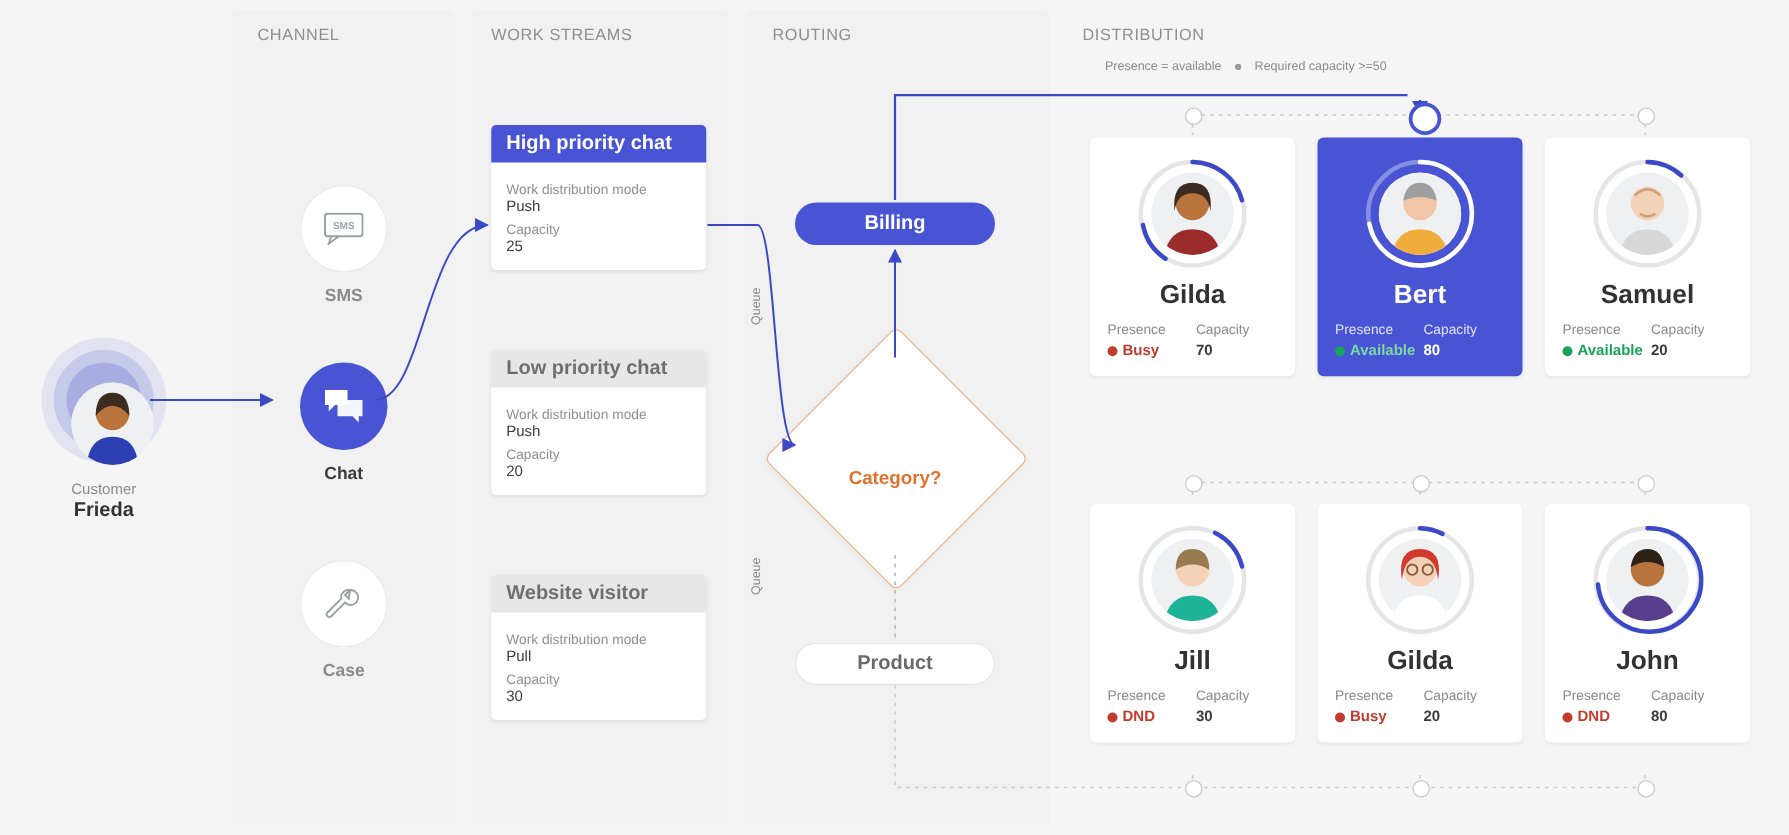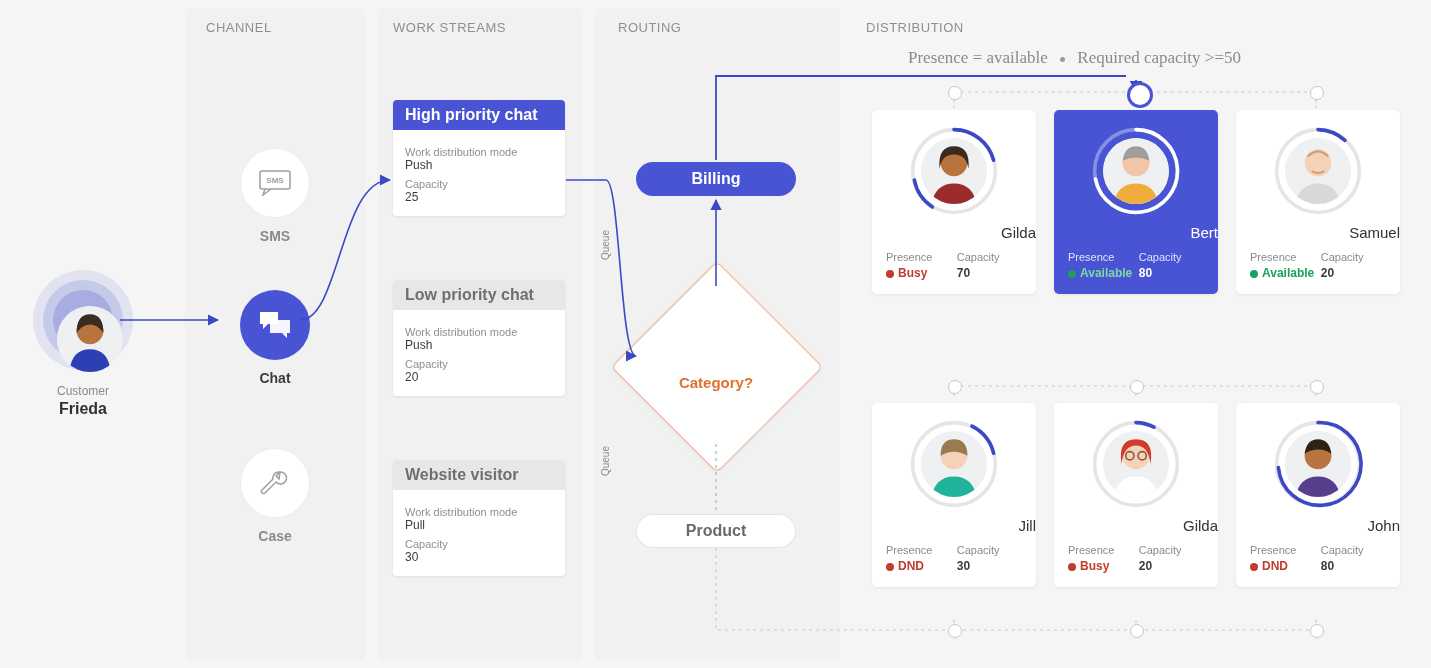--- a/index.html
+++ b/index.html
@@ -17,21 +17,21 @@
   }
   html,body{margin:0;padding:0;background:var(--bg);font-family:"Segoe UI",Arial,Helvetica,sans-serif;color:var(--text);}
   .stage{position:relative;width:1431px;height:668px;overflow:hidden;}
 
   
   .sec-title{position:absolute;top:20px;font-size:13px;font-weight:400;color:#8f8f8f;letter-spacing:.5px;}
   .t-channel{left:206px;}
   .t-work{left:393px;}
   .t-routing{left:618px;}
   .t-dist{left:866px;}
-  .dist-sub{position:absolute;left:908px;top:48px;font-size:17px;color:#8a8a8a;font-family:Liberation Serif, serif;}
+  .dist-sub{position:absolute;left:884px;top:48px;font-size:10px;color:#8a8a8a;}
   .dist-sub .dot{display:inline-block;width:5px;height:5px;background:#9a9a9a;border-radius:50%;vertical-align:middle;margin:0 8px;}
 
   
   .panel{position:absolute;top:8px;bottom:8px;background:var(--panel);border-radius:6px;}
   .panel.channel{left:185px;width:180px;}
   .panel.work{left:377px;width:206px;}
   .panel.routing{left:595px;width:245px;}
 
   
   .customer{position:absolute;left:18px;top:270px;width:130px;text-align:center;}
@@ -84,21 +84,21 @@
   .dn-d{left:948px;top:380px;}
   .dn-e{left:1130px;top:380px;}
   .dn-f{left:1310px;top:380px;}
   .dn-g{left:948px;top:624px;}
   .dn-h{left:1130px;top:624px;}
   .dn-i{left:1310px;top:624px;}
 
   .agent{position:absolute;width:164px;background:#fff;border-radius:5px;box-shadow:0 1px 3px rgba(0,0,0,.07);text-align:center;}
   .agent .avatar-wrap{position:relative;width:90px;height:90px;margin:16px auto 8px;}
   .agent .ring{position:absolute;inset:0;}
-  .agent .name{font-weight:400;font-size:15px;margin-bottom:10px;text-align:right;}
+  .agent .name{font-weight:700;font-size:21px;margin-bottom:10px;}
   .agent .meta{display:flex;justify-content:space-between;padding:0 14px 14px;font-size:11px;color:#8a8a8a;}
   .agent .meta .col{width:48%;text-align:left;}
   .agent .meta .val{font-weight:800;font-size:12px;color:#3c3c3c;margin-top:3px;}
   .agent .meta .val.green{color:var(--green);}
   .agent .meta .val.red{color:var(--red);}
   .agent .meta .val .bullet{border-radius:50%;display:inline-block;width:8px;height:8px;margin-right:4px;vertical-align:middle;}
   .agent .meta .val .bullet.red{background:var(--red);}
   .agent .meta .val .bullet.greenck{background:var(--green);}
   .agent.primary{background:var(--blue2);color:#fff;}
   .agent.primary .name{color:#fff;}

